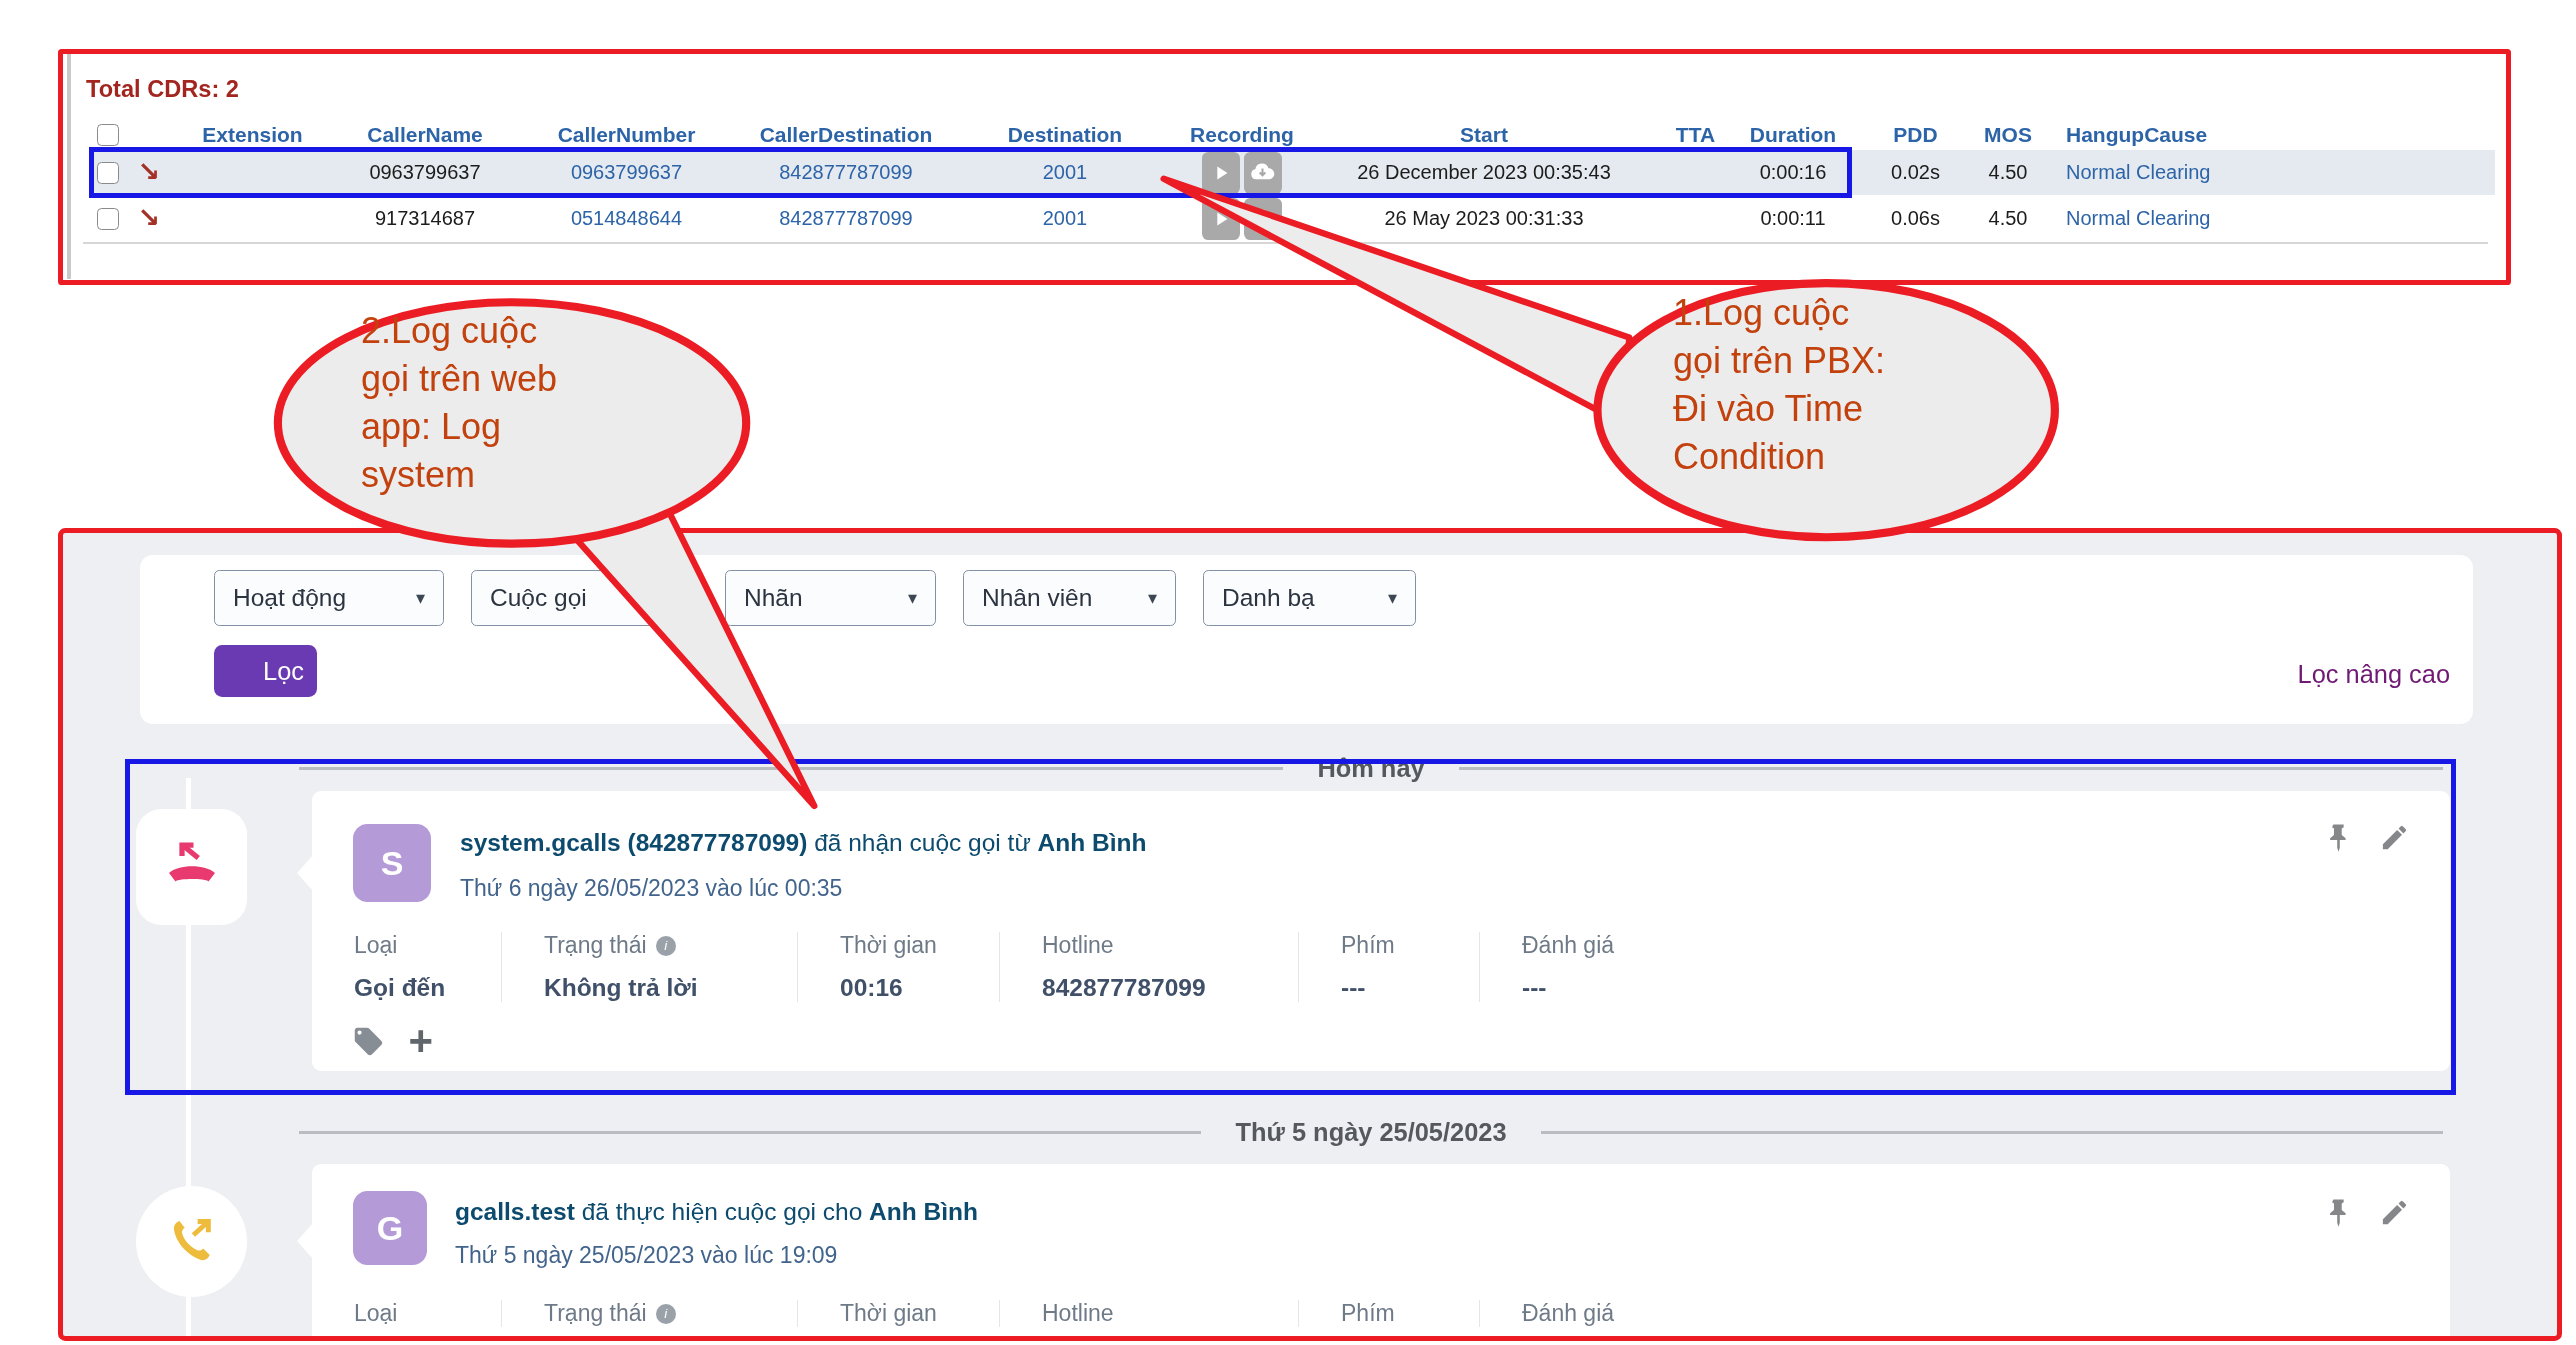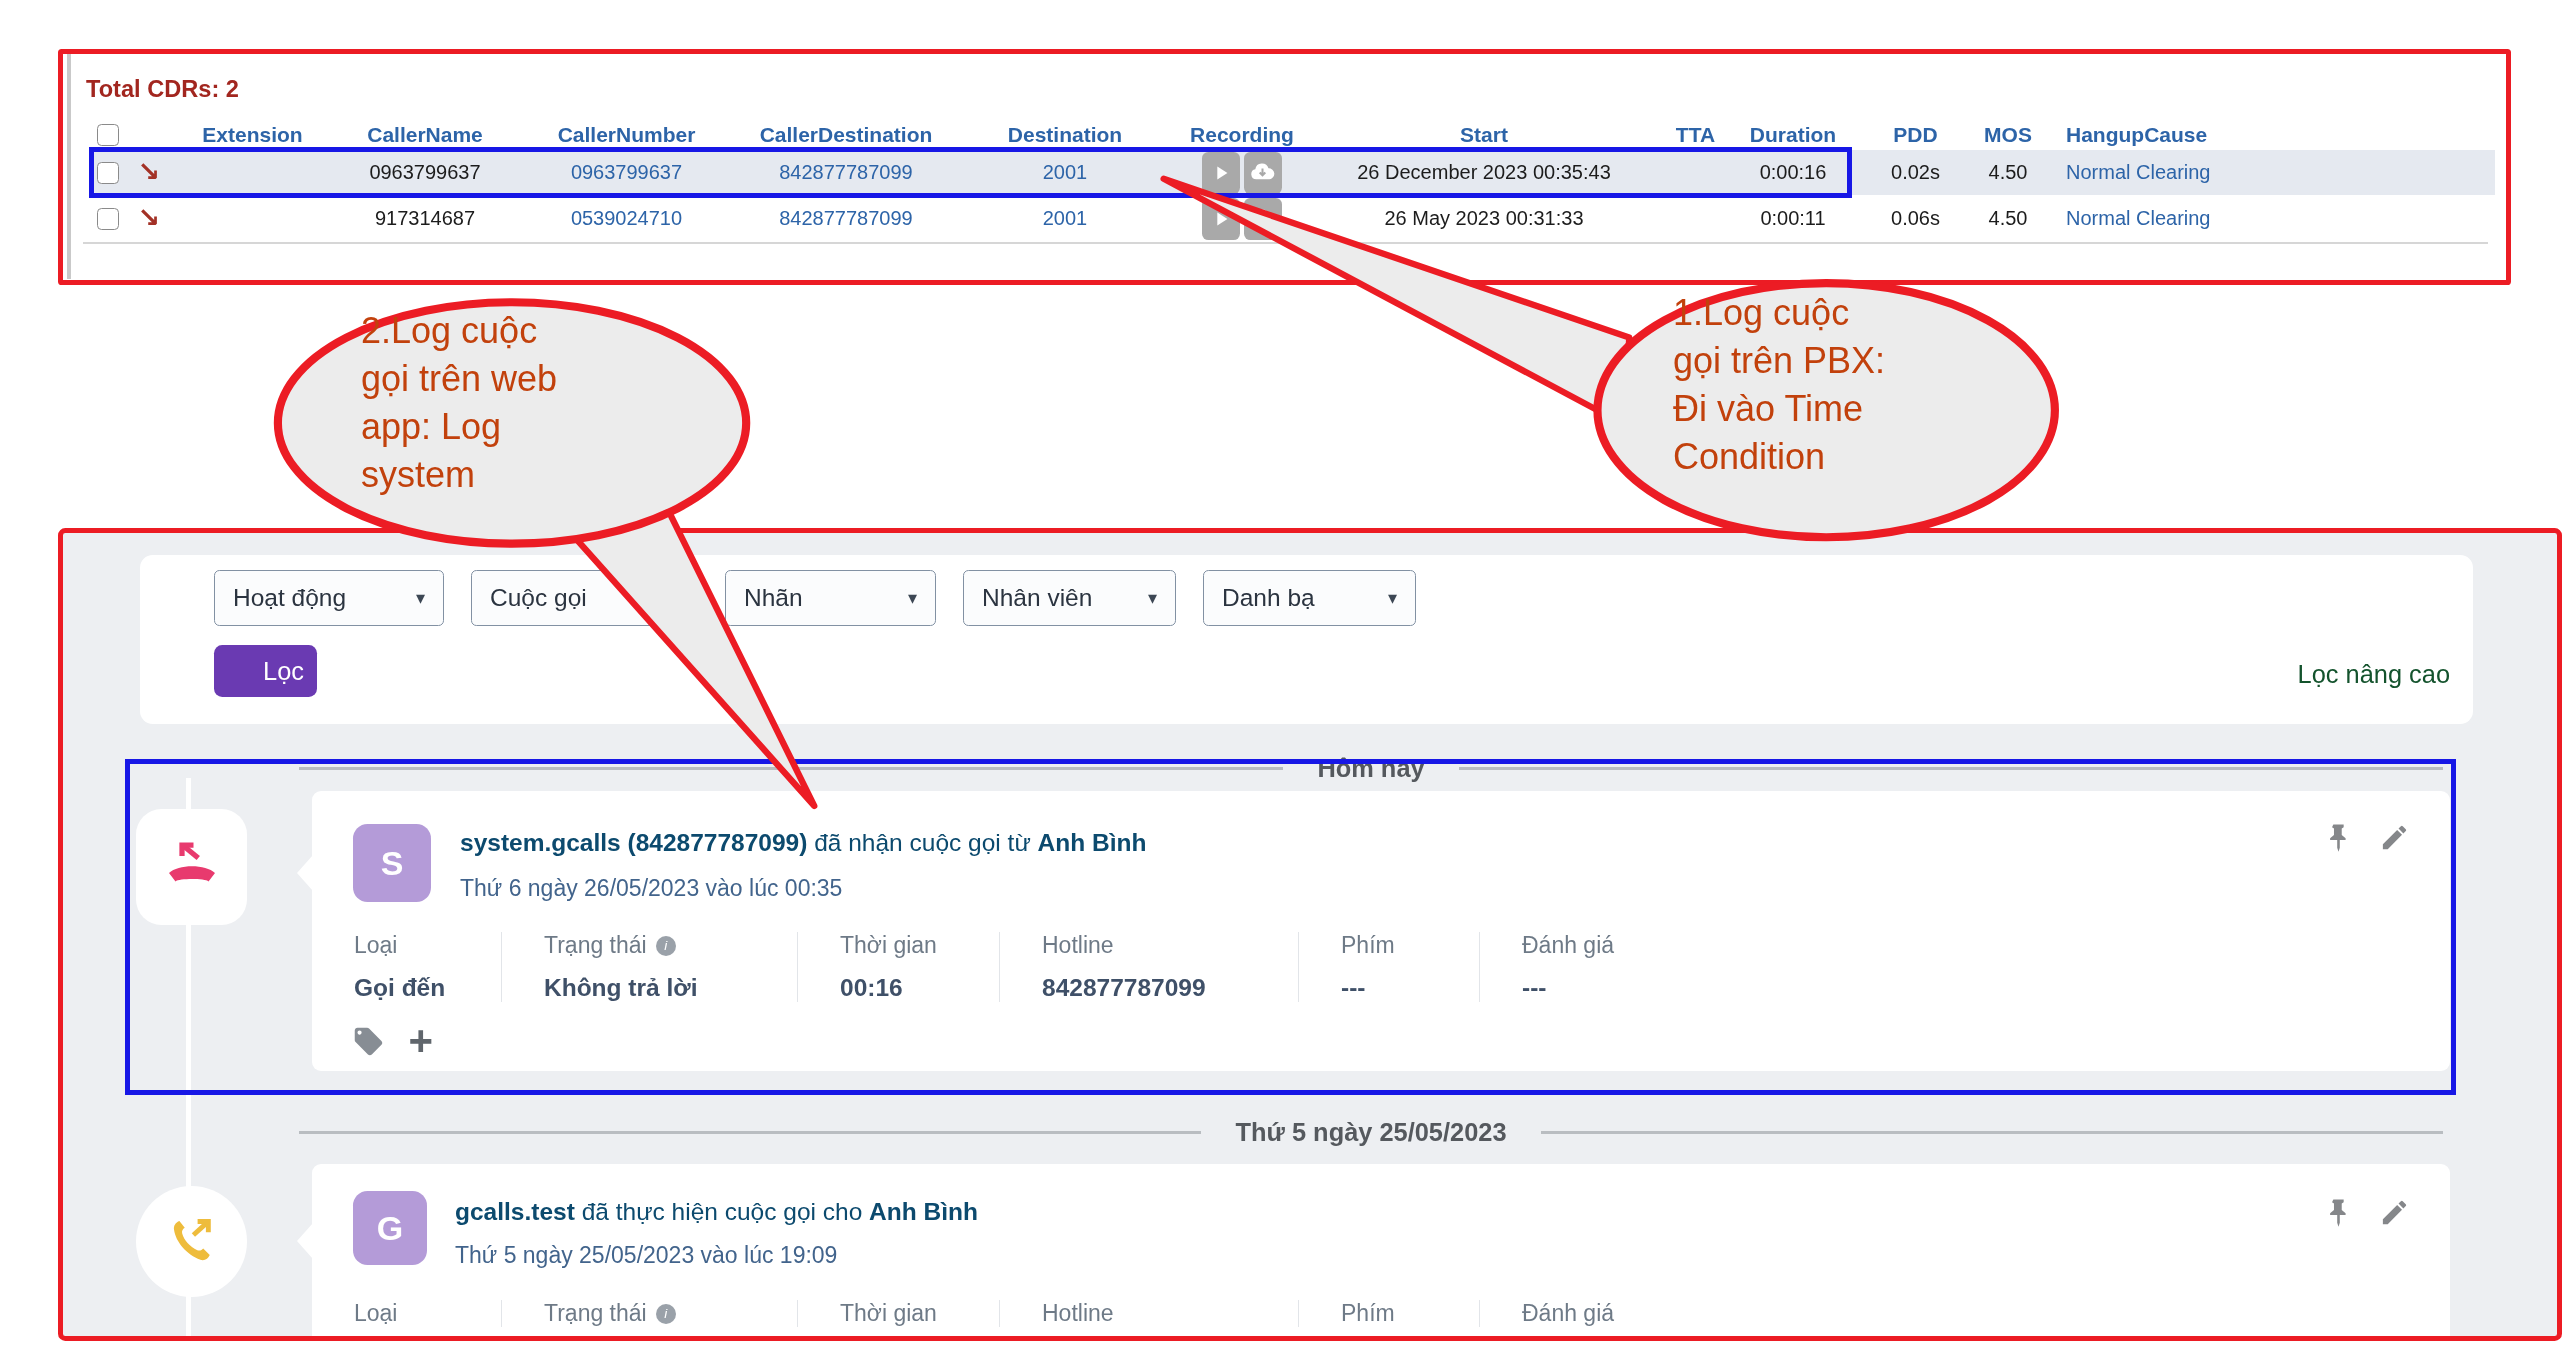--- a/index.html
+++ b/index.html
@@ -59,21 +59,21 @@
   .dropdown {
     height:56px; border:1.8px solid #8291a3; border-radius:5.4px; background:#fbfcfd;
     display:flex; align-items:center; justify-content:space-between;
     padding:0 18px; font-size:24.5px; color:#2b3440;
   }
   .caret { font-size:18px; color:#3c4754; margin-left:12.7px; }
   .filter-btn {
     left:74px; top:90px; width:103px; height:52px; background:#6a3ab2; color:#fff;
     border-radius:8.2px; font-size:25.4px; display:flex; align-items:center; justify-content:center;padding-left:36px;
   }
-  .adv-filter { right:23px; top:105px; font-size:25.4px; color:#14532d; }
+  .adv-filter { right:23px; top:105px; font-size:25.4px; color:#701a75; }
 
   .timeline-line { left:123px; top:245px; bottom:0; width:5.4px; background:#fff; }
   .day-divider {
     display:flex; align-items:center; gap:34px;
     color:#55595e; font-weight:bold; font-size:25.4px; white-space:nowrap;
   }
   .day-divider .rule { flex:1; height:2.7px; background:#b9bdc1; }
 
   .tl-icon-sq { left:73px; top:276px; width:111px; height:116px; background:#fff; border-radius:25.4px;
     display:flex; align-items:center; justify-content:center; }
@@ -177,21 +177,21 @@
     <div class="cell left link">Normal Clearing</div>
   </div>
 
   <div class="cdr-row cdr-r2">
     <div class="cell">
         <div class="checkbox"></div>
       </div>
     <div class="cell"><span class="in-arrow">↘</span></div>
     <div class="cell dark"></div>
     <div class="cell dark">917314687</div>
-    <div class="cell link">0539024710</div>
+    <div class="cell link">0514848644</div>
     <div class="cell link">842877787099</div>
     <div class="cell link">2001</div>
     <div class="cell">
       <div class="rec-btns">
         <div class="rec-btn">
           <svg width="22" height="22" viewBox="0 0 24 24">
               <path d="M8 5l11 7-11 7z" fill="#fff"></path>
             </svg>
         </div>
         <div class="rec-btn">

